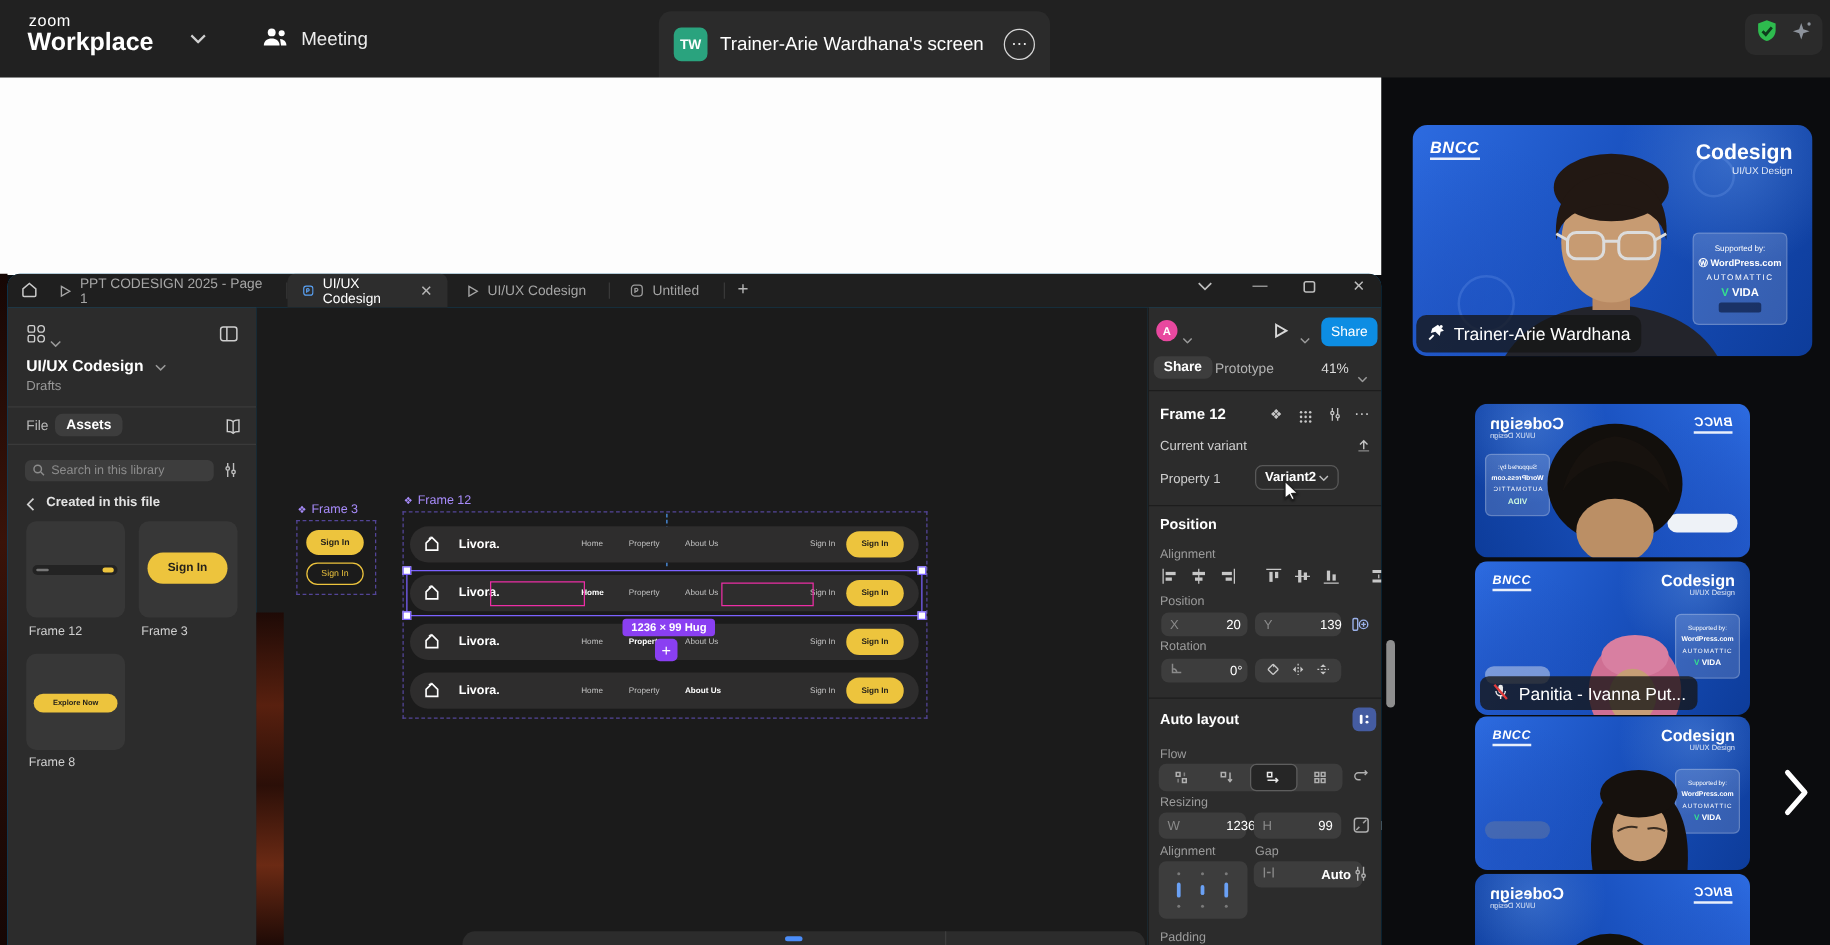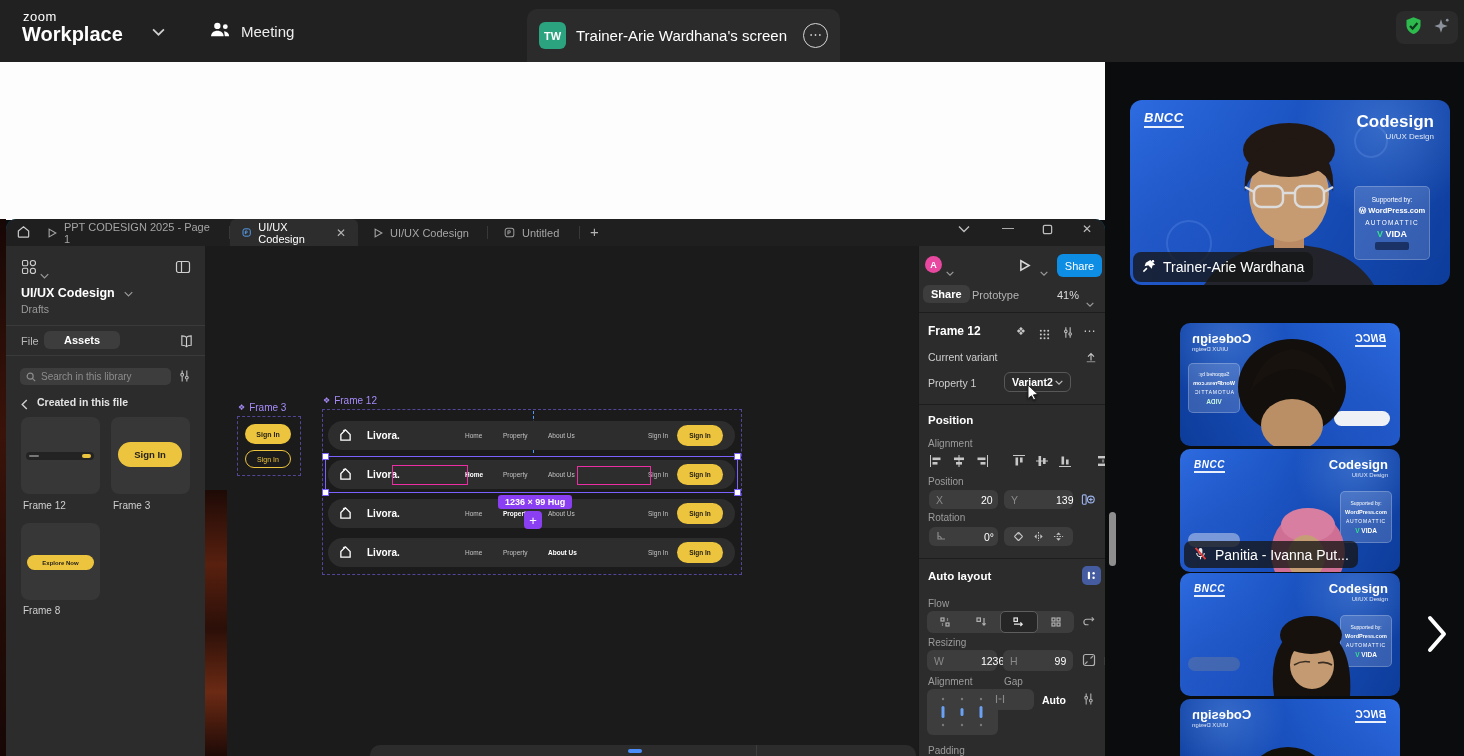--- a/index.html
+++ b/index.html
@@ -220,21 +220,21 @@
         <div class="abs" style="left:15px; top:40px; color:#fff; font-size:12.5px; font-weight:bold;">
           <span>UI/UX Codesign</span>
           <svg width="9" height="6" viewBox="0 0 12 7" fill="none" style="margin-left:6px;">
               <path d="M1 1l5 5 5-5" stroke="#9a9a9a" stroke-width="1.6"></path>
             </svg>
         </div>
         <div class="abs side-label" style="left:15px; top:57px;">Drafts</div>
         <div class="divider" style="top:79px;"></div>
 
         <span class="abs" style="left:15px; top:89px; color:#b8b8b8; font-size:11px;">File</span>
-        <span class="abs chip" style="left:38px; top:85px; padding:3px 20px; color:#fff; font-size:11px; font-weight:bold;">Assets</span>
+        <span class="abs chip" style="left:38px; top:85px; padding:3px 9px; color:#fff; font-size:11px; font-weight:bold;">Assets</span>
         <span class="abs" style="left:173px; top:88px;">
           <svg width="15" height="14" viewBox="0 0 16 15" fill="none" stroke="#cfcfcf" stroke-width="1.2">
               <path d="M8 3.5C7 2.3 5.5 2 3 2v10c2.5 0 4 .3 5 1.5 1-1.2 2.5-1.5 5-1.5V2c-2.5 0-4 .3-5 1.5z"></path>
               <path d="M8 3.5V13"></path>
             </svg>
         </span>
         <div class="divider" style="top:109px;"></div>
 
         <div class="search-box">
           <span>
@@ -603,21 +603,21 @@
                 <circle cx="35" cy="36" r="1.2"></circle>
                 <circle cx="54" cy="36" r="1.2"></circle>
               </g>
             <g fill="#6aa1f5">
                 <rect x="14.5" y="17" width="3" height="12" rx="1.5"></rect>
                 <rect x="33.5" y="19" width="3" height="8" rx="1.5"></rect>
                 <rect x="52.5" y="17" width="3" height="12" rx="1.5"></rect>
               </g>
           </svg>
         </div>
-        <div class="ins-input" style="left:69px; top:443px; width:46px; height:21px; justify-content:space-between;font-weight:bold;">
+        <div class="ins-input" style="left:84px; top:443px; width:87px; height:21px; justify-content:space-between;font-weight:bold;">
           <span style="display:flex; gap:5px; align-items:center;">
             <span><svg width="10" height="10" viewBox="0 0 10 10" fill="none" stroke="#8a8a8a" stroke-width="1.1">
                   <path d="M1.5 1v8M8.5 1v8M3.5 5h3"></path>
                 </svg></span>
             <span class="v">Auto</span>
           </span>
           <svg width="8" height="5" viewBox="0 0 12 7" fill="none">
               <path d="M1 1l5 5 5-5" stroke="#9a9a9a" stroke-width="1.8"></path>
             </svg>
         </div>

